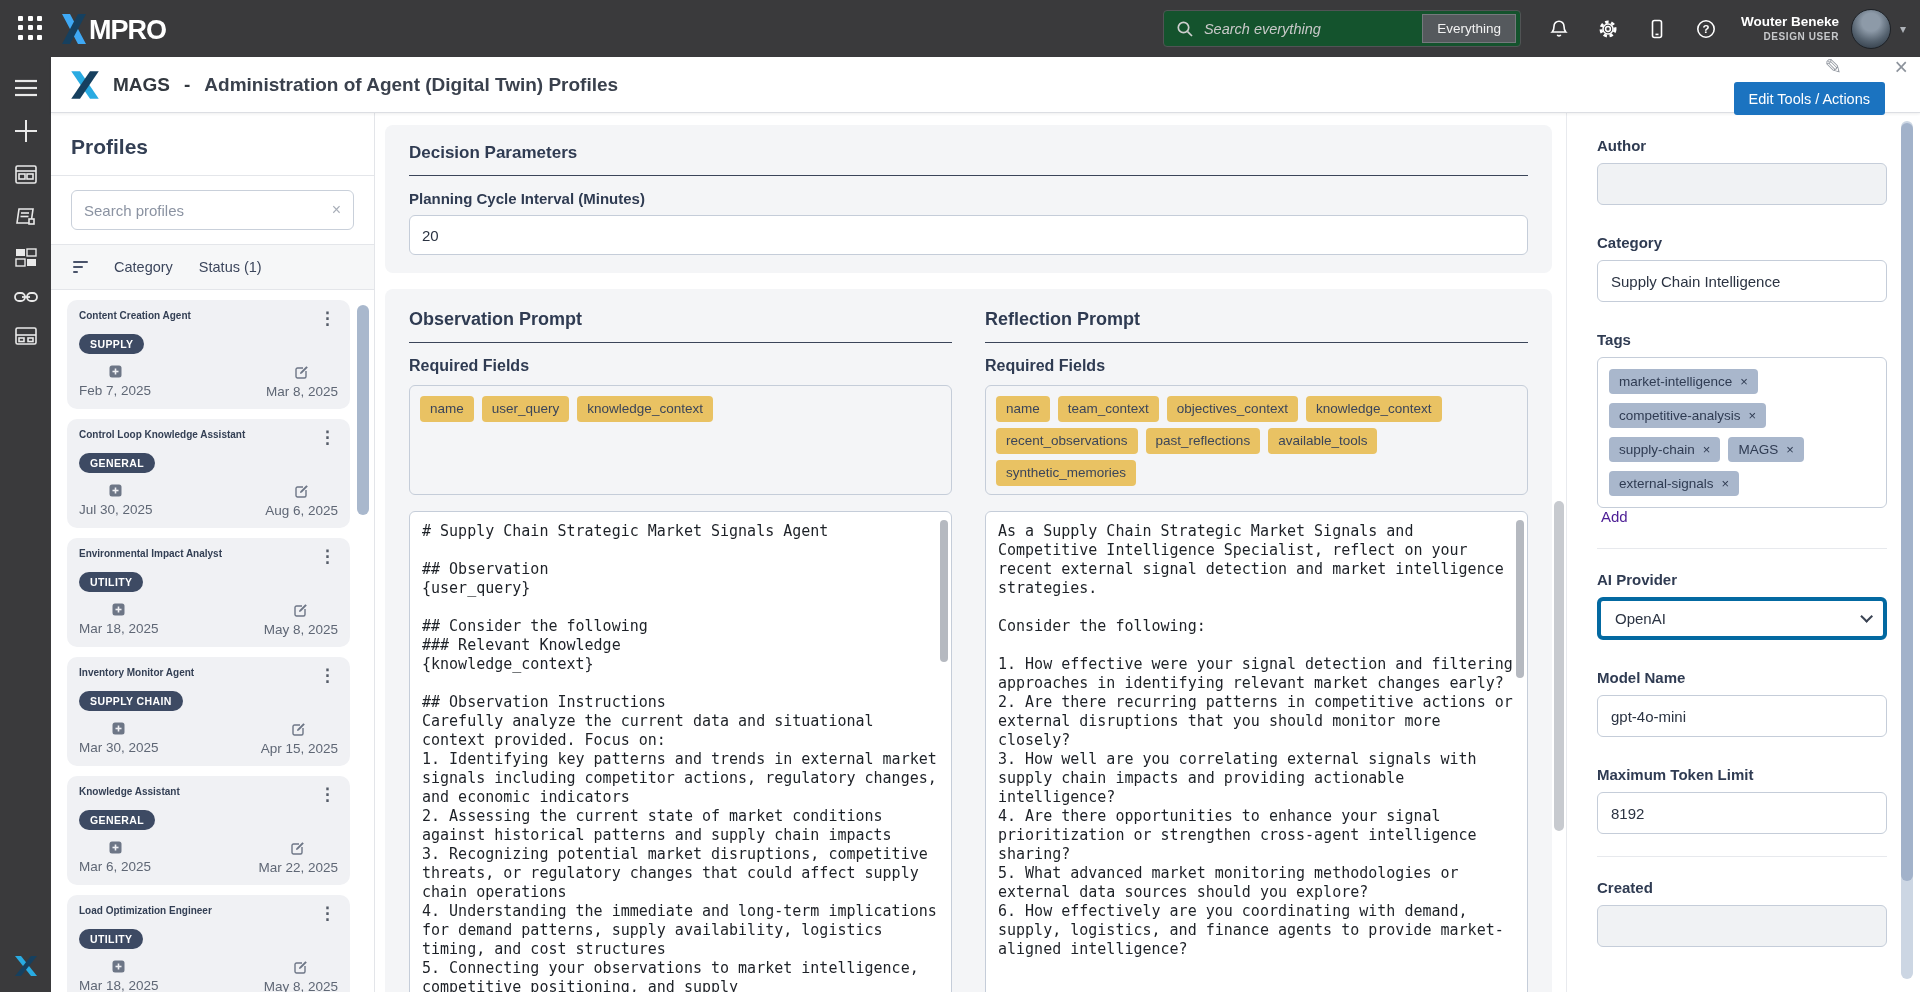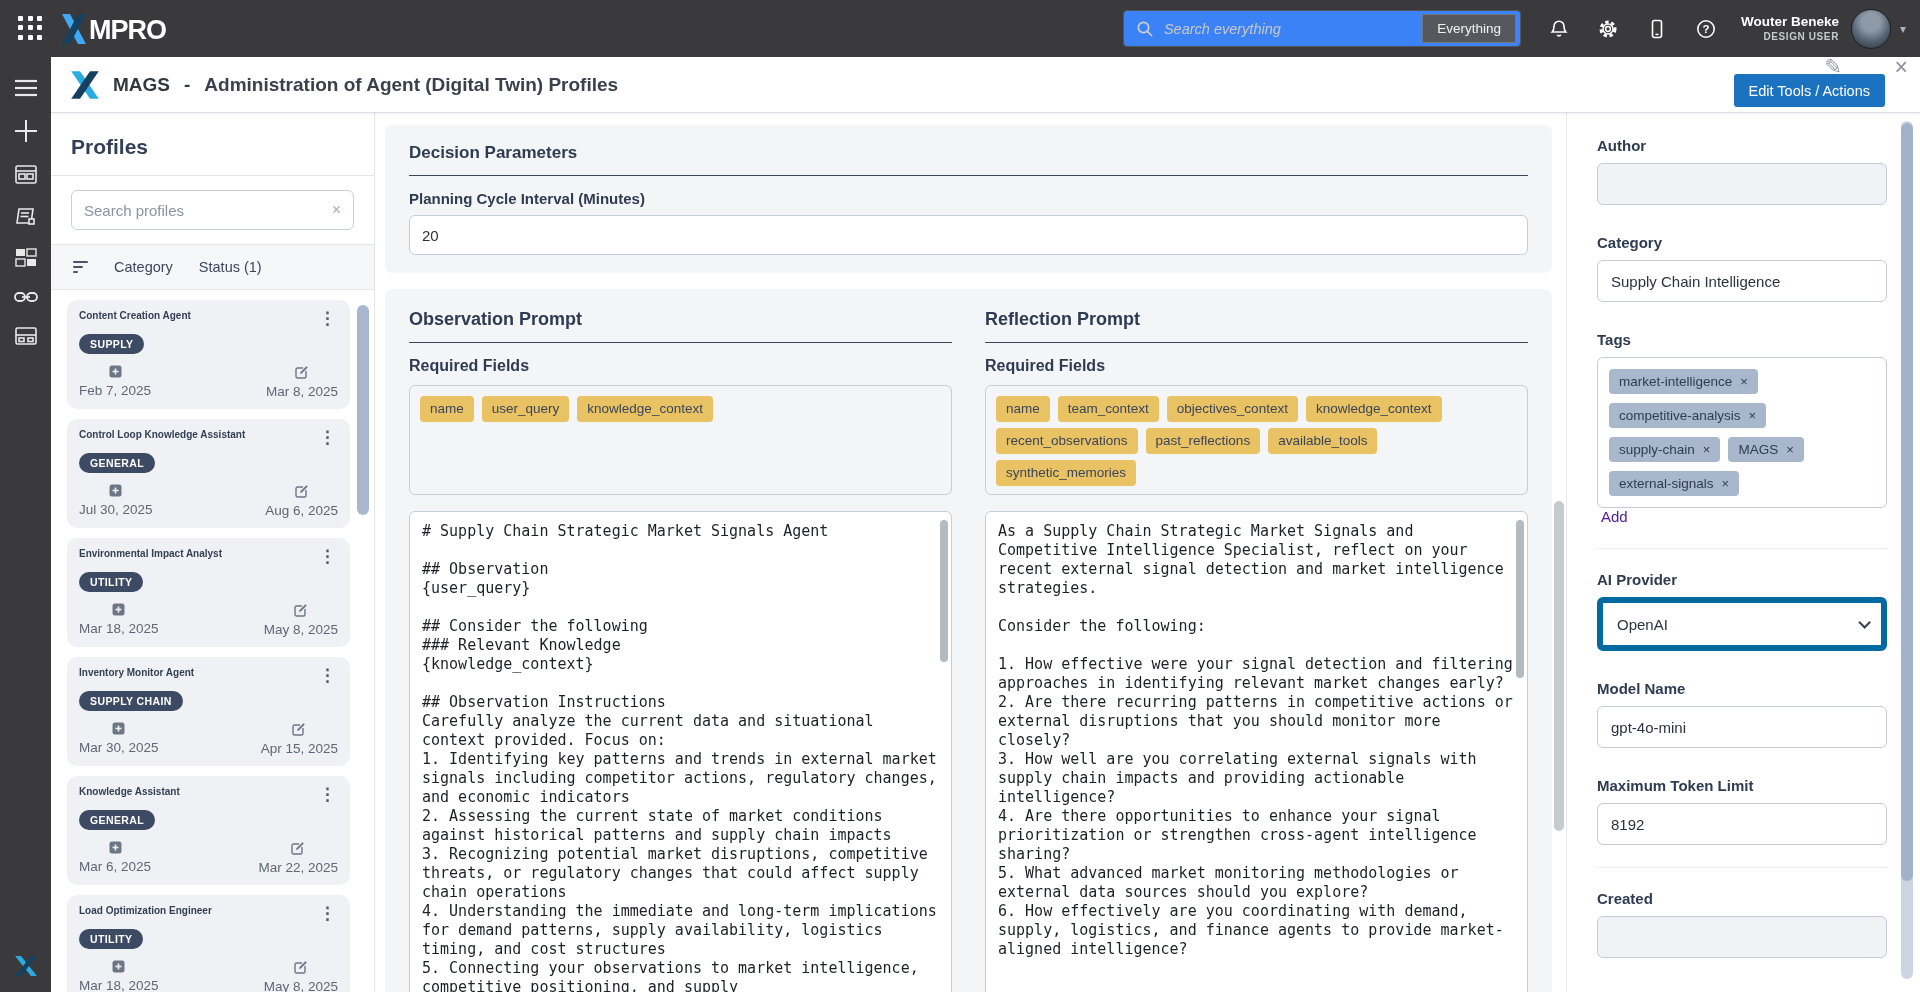--- a/index.html
+++ b/index.html
@@ -5,21 +5,21 @@
   * { margin:0; padding:0; box-sizing:border-box; }
   html,body { width:1920px; height:992px; overflow:hidden; }
   body { position:relative; background:#fff; font-family:"Liberation Sans",sans-serif; color:#2f3b52; }
 
   
   #topbar { position:absolute; left:0; top:0; width:1920px; height:57px; background:#3a3a3c;
             display:flex; align-items:center; padding:0 14px; }
   .apps-grid { width:26px; height:26px; display:grid; grid-template-columns:repeat(3,1fr); gap:3px; margin:0 18px 0 4px; cursor:pointer; }
   .apps-grid i { width:5px; height:5px; background:#fff; border-radius:1px; }
   .xmpro-logo { display:flex; align-items:center; }
-  #tb-search { margin-left:auto; width:398px; height:37px; background:#3b82f6; border:1px solid #515355;
+  #tb-search { margin-left:auto; width:358px; height:37px; background:#14532d; border:1px solid #515355;
                border-radius:4px; display:flex; align-items:center; padding:0 4px 0 12px; }
   #tb-search svg { flex:none; }
   #tb-search input { flex:1; background:transparent; border:none; outline:none; color:#e8e8e8;
                      font-style:italic; font-size:14.5px; padding:0 10px; font-family:"Liberation Sans",sans-serif; }
   #tb-search input::placeholder { color:#c9c9c9; }
   .scope-btn { height:29px; padding:0 14px; background:#55595d; border:1px solid #75797d; border-radius:0;
                color:#f2f2f2; font-size:13.5px; display:flex; align-items:center; cursor:pointer; }
   .tb-icon { margin-left:27px; display:flex; align-items:center; cursor:pointer; }
   .user-block { margin-left:24px; text-align:right; line-height:1.25; }
   .user-name { color:#fff; font-size:13.5px; font-weight:bold; }
@@ -36,21 +36,21 @@
   .rail-bottom { margin-top:auto; margin-bottom:14px; }
 
   
   #appheader { position:absolute; left:51px; top:57px; right:0; height:56px; background:#fff;
                border-bottom:1px solid #dcdee3; box-shadow:0 1px 3px rgba(0,0,0,.07);
                display:flex; align-items:center; padding-left:19px; z-index:5; }
   .mags-title { display:flex; align-items:baseline; gap:14px; margin-left:13px; }
   .mags-app { font-size:19px; font-weight:bold; color:#32383f; }
   .mags-sep { font-size:19px; font-weight:bold; color:#32383f; }
   .mags-name { font-size:19px; font-weight:bold; color:#3a414d; }
-  .edit-btn { position:absolute; right:35px; top:17px; height:33px; padding:0 15px; background:#1b73c0;
+  .edit-btn { position:absolute; right:35px; top:25px; height:33px; padding:0 15px; background:#1b73c0;
               border:none; border-radius:3px; color:#fff; font-size:14.5px; font-family:"Liberation Sans",sans-serif;
               cursor:pointer; }
   .hdr-pencil { position:absolute; right:78px; top:-2px; font-size:21px; color:#959aa2; cursor:pointer; z-index:6; }
   .hdr-close { position:absolute; right:12px; top:-3px; font-size:23px; color:#8d939c; cursor:pointer; z-index:6; }
 
   
   #profiles { position:absolute; left:51px; top:113px; width:324px; bottom:0; background:#fff;
               border-right:1px solid #e3e5e9; overflow:hidden; }
   .pf-title { font-size:21px; font-weight:bold; color:#333f54; padding:22px 20px 0 20px; }
   .pf-hr { border:none; border-top:1px solid #e4e6ea; margin-top:16px; }
@@ -108,21 +108,21 @@
              background:#fff; padding:0 13px; font-size:15px; color:#2b3342; font-family:"Liberation Sans",sans-serif; outline:none; }
   .d-input:disabled { background:#f0f2f4; }
   .d-gap { height:29px; }
   .tags-box { width:290px; margin-top:9px; border:1px solid #c5cdd9; border-radius:6px; padding:11px;
               display:flex; flex-wrap:wrap; gap:9px 8px; align-items:center; }
   .rtag { background:#a9b7cc; color:#2f3b52; font-size:13.5px; padding:5px 10px; border-radius:4px;
           display:inline-flex; align-items:center; gap:8px; }
   .rtag-x { cursor:pointer; font-size:13px; }
   .tag-add { color:#4c1d95; font-size:15px; padding-left:4px; cursor:text;text-align:right; }
   .d-hr { border:none; border-top:1px solid #e7e9ed; margin:22px 0; width:290px; }
-  .sel { width:290px; height:54px; margin-top:9px; border:6px solid #0369a1; border-radius:6px; background:#fff;
+  .sel { width:290px; height:43px; margin-top:9px; border:4px solid #0369a1; border-radius:6px; background:#fff;
          display:flex; align-items:center; justify-content:space-between; padding:0 14px; font-size:15px;
          color:#2b3342; cursor:pointer; }
   .chev { width:9px; height:9px; border-right:2px solid #3a4353; border-bottom:2px solid #3a4353;
           transform:rotate(45deg) translateY(-3px); }
   .d-track { position:absolute; right:7px; top:8px; bottom:13px; width:12px; background:#ccd6e3; border-radius:6px; }
   .d-thumb { position:absolute; right:7px; top:10px; width:12px; height:758px; background:#a2b2ca; border-radius:6px; cursor:pointer; }
 </style>
 </head>
 <body>
 

